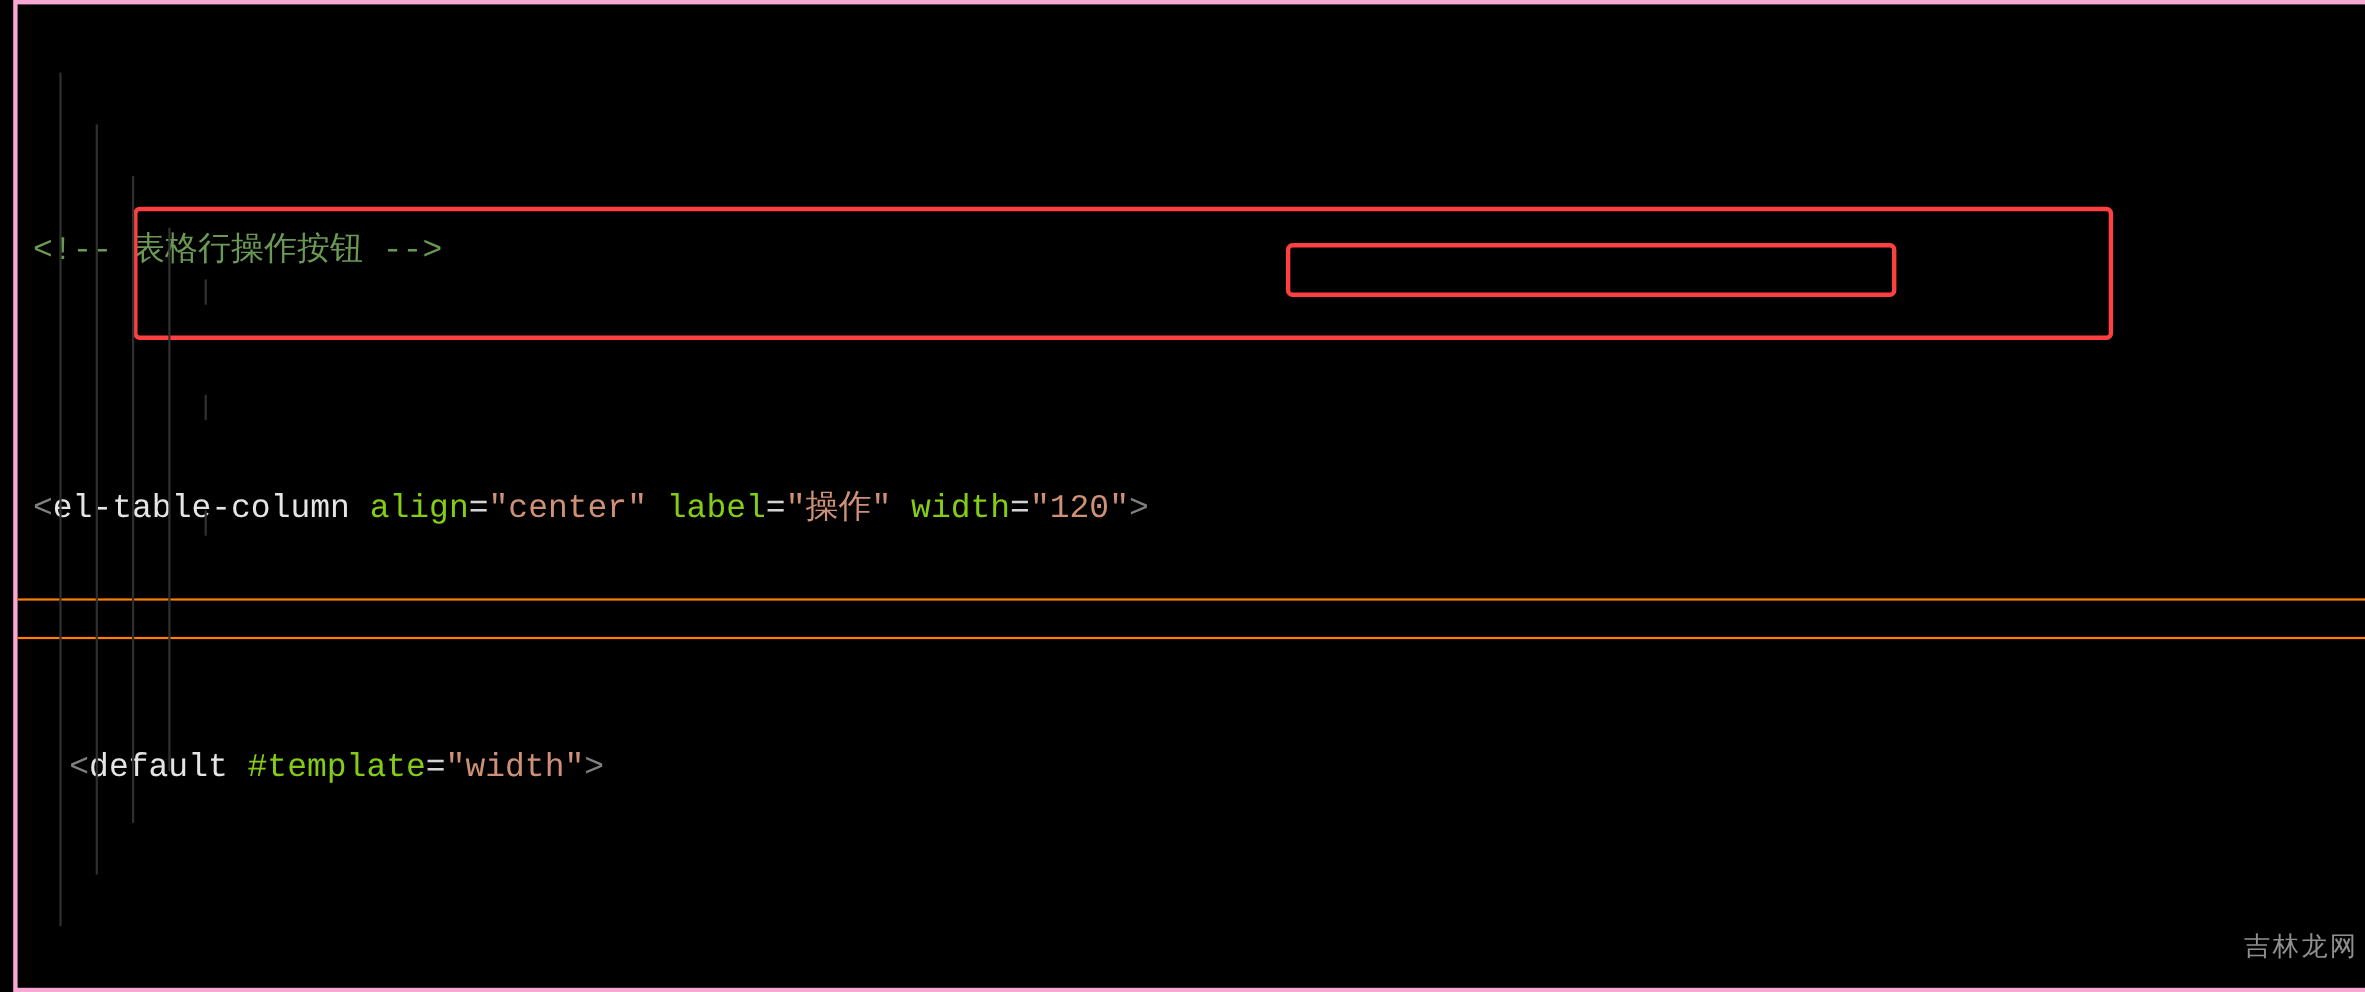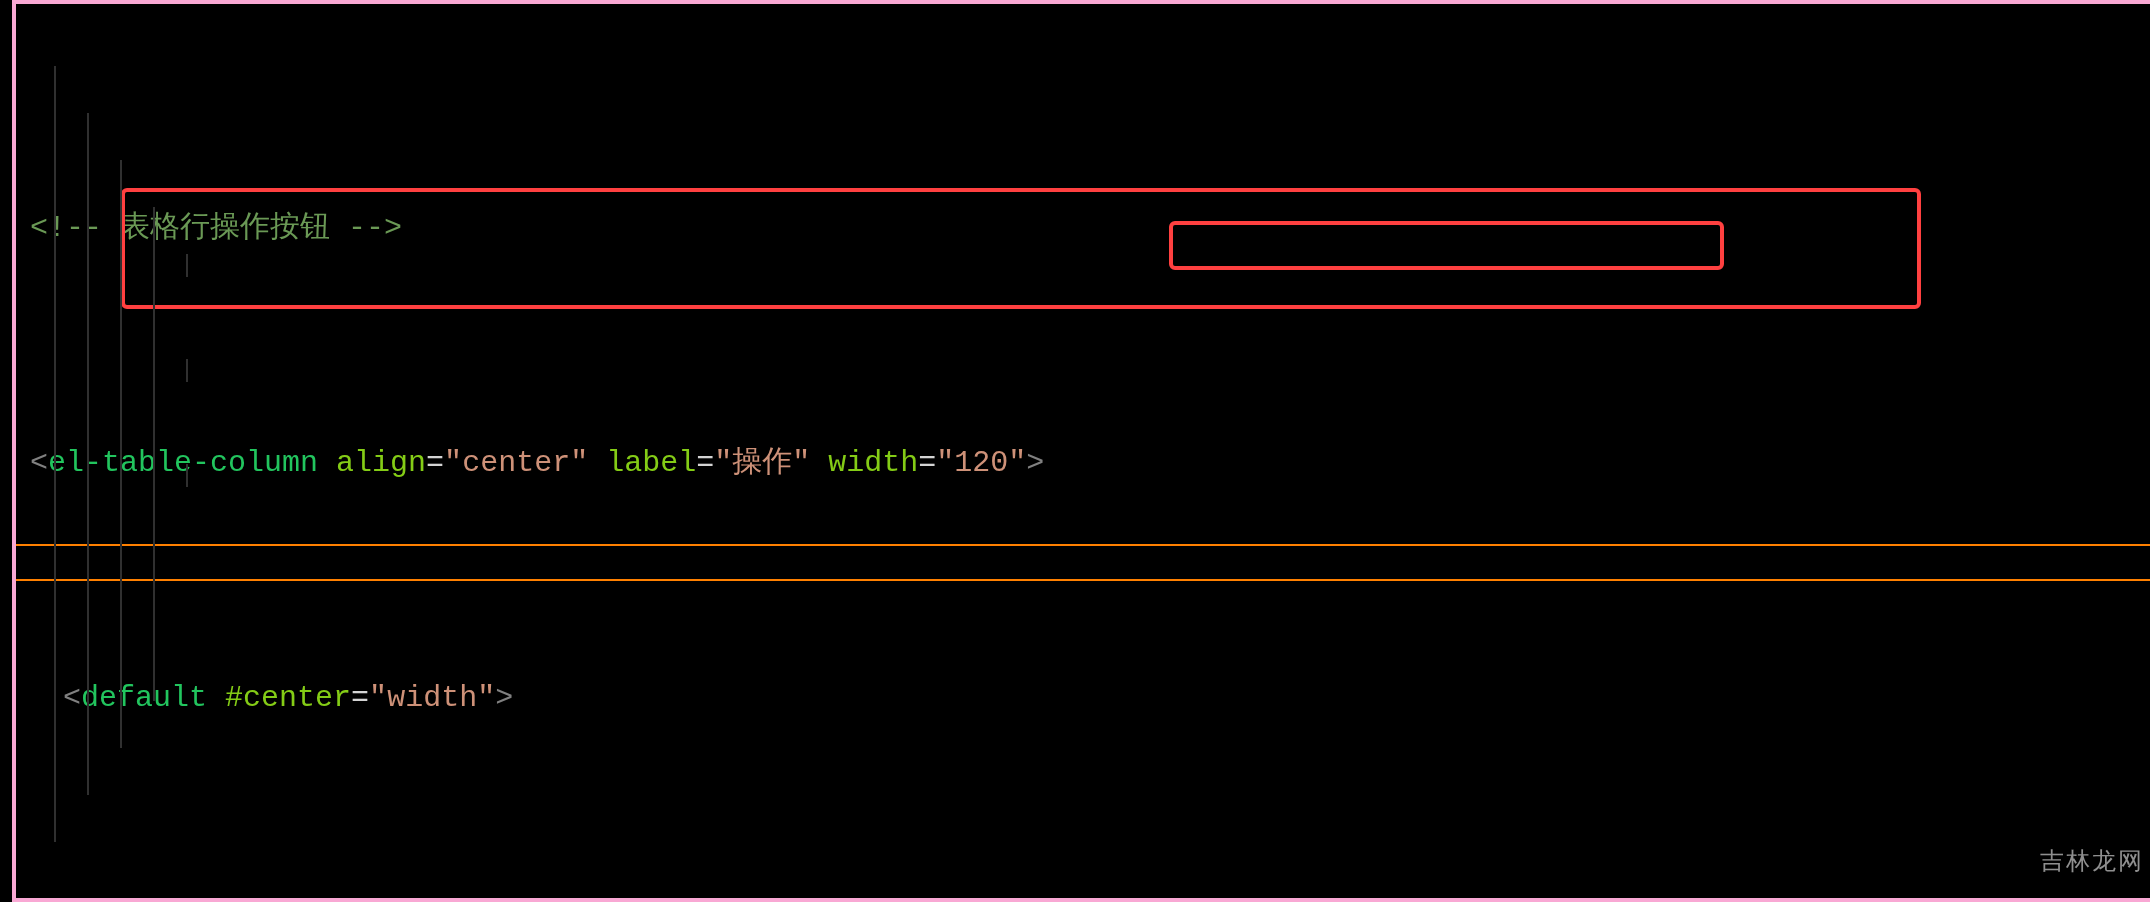--- a/index.html
+++ b/index.html
@@ -16,21 +16,21 @@
     padding:13px 0 0 14px;
     white-space:pre;
     margin-left:12px;
   }
   .line{height:47px;position:relative}
   
   .i1{padding-left:0}
   .i2{padding-left:33px}
   
   .punct{color:#808080}
-  .tag{color:#22c55e}
+  .tag{color:#e5e5e5}
   .attr{color:#84cc16}
   .str{color:#ce9178}
   .cmt{color:#6a9955}
   .eq{color:#d4d4d4}
   
   .redbox{position:absolute;border:4px solid #ff4040;border-radius:6px;pointer-events:none;box-sizing:border-box}
   .box1{left:105px;top:184px;width:1800px;height:121px}
   .box2{left:1153px;top:217px;width:555px;height:49px}
   
   .orule{position:absolute;left:0;width:2150px;height:2px;background:#ff8000;pointer-events:none}
@@ -45,21 +45,21 @@
 
 <div class="editor">
 
   
   <div class="line i1"><span class="cmt">&lt;!-- <span>表格行操作按钮</span> --&gt;</span></div>
 
   
   <div class="line i1"><span class="punct">&lt;</span><span class="tag">el-table-column</span> <span class="attr">align</span><span class="eq">=</span><span class="str">"<span>center</span>"</span> <span class="attr">label</span><span class="eq">=</span><span class="str">"<span>操作</span>"</span> <span class="attr">width</span><span class="eq">=</span><span class="str">"<span>120</span>"</span><span class="punct">&gt;</span></div>
 
   
-  <div class="line i2"><span class="punct">&lt;</span><span class="tag">default</span> <span class="attr">#center</span><span class="eq">=</span><span class="str">"<span>width</span>"</span><span class="punct">&gt;</span></div>
+  <div class="line i2"><span class="punct">&lt;</span><span class="tag">default</span> <span class="attr">#template</span><span class="eq">=</span><span class="str">"<span>width</span>"</span><span class="punct">&gt;</span></div>
 
   
   
 
   
   
 
   
   
   

